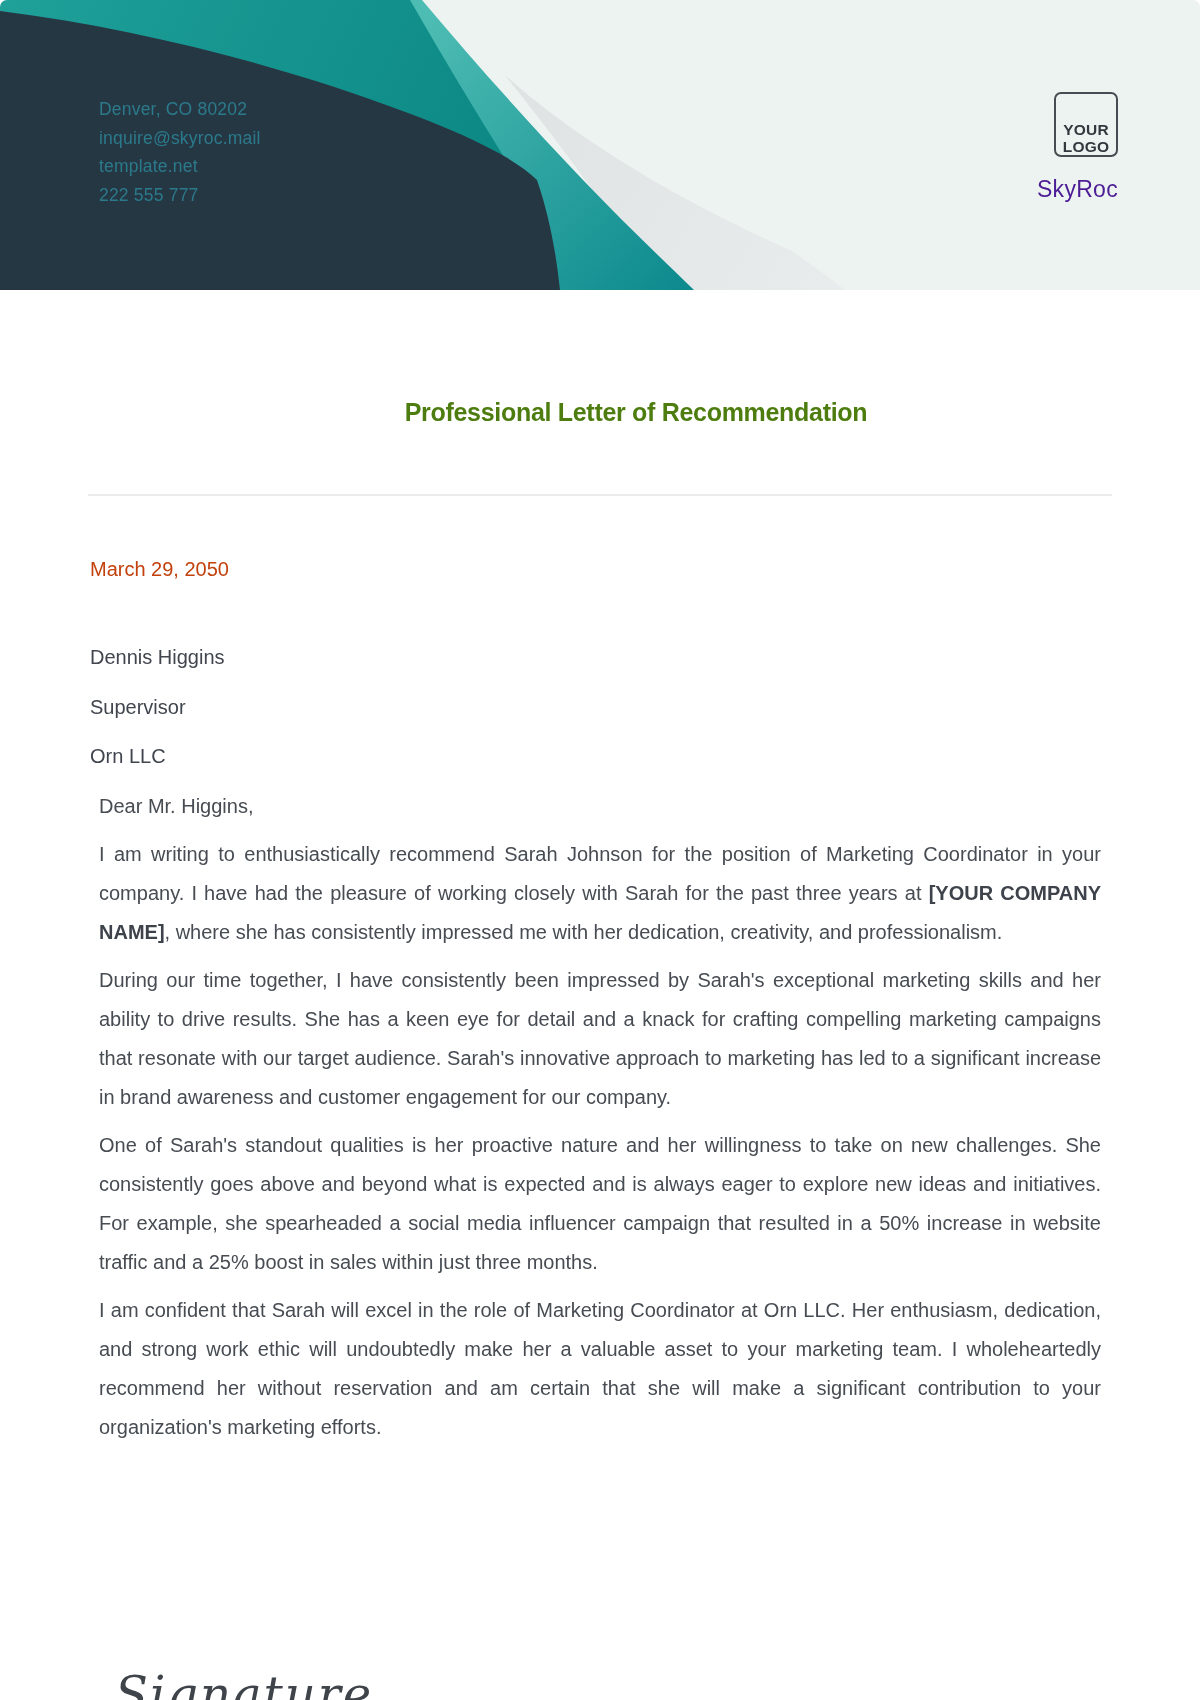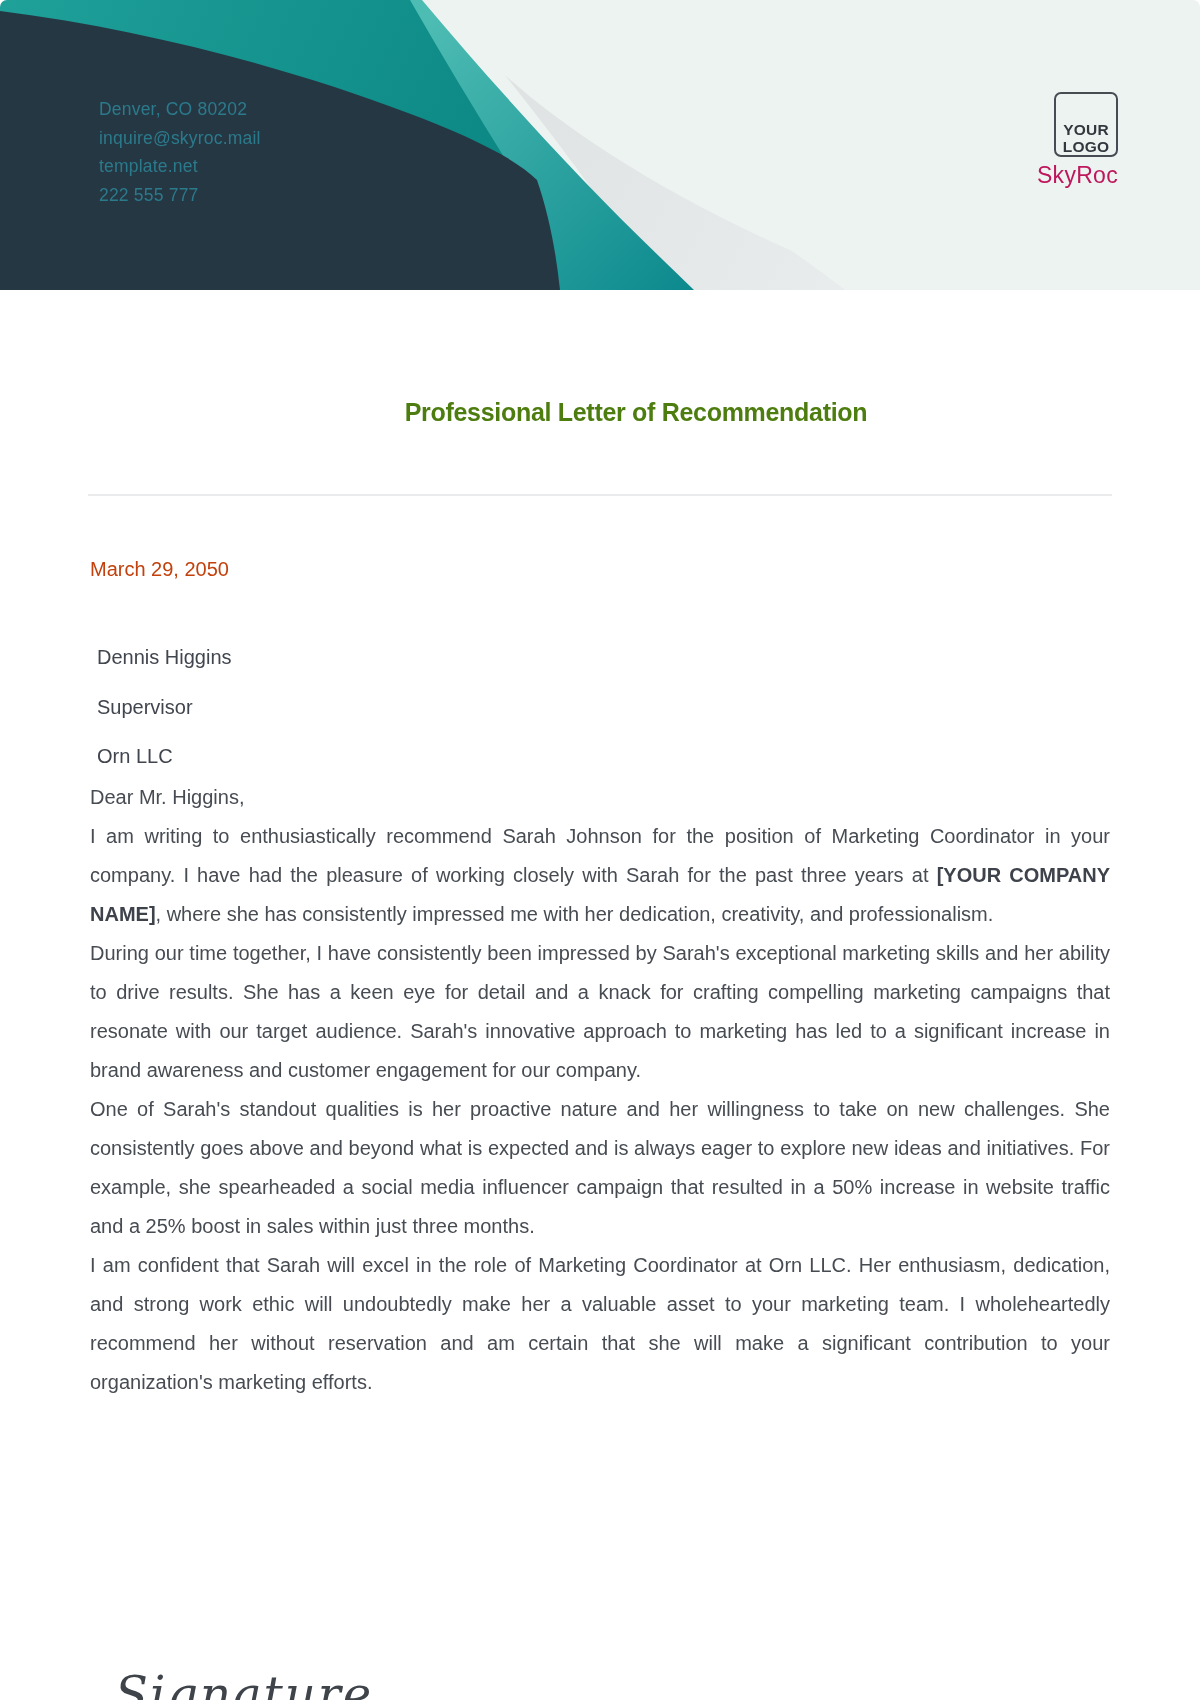--- a/index.html
+++ b/index.html
@@ -18,37 +18,37 @@
   .logo-box{
     position:absolute;left:1054px;top:92px;width:64px;height:65px;
     box-sizing:border-box;border:2px solid #464c52;border-radius:7px;
     display:flex;align-items:flex-end;justify-content:center;
   }
   .logo-text{
     font-size:15.5px;font-weight:700;line-height:16.5px;color:#33383e;
     text-align:center;letter-spacing:.2px;white-space:pre-line;
   }
   .brand{
-    position:absolute;top:162px;right:82px;
-    font-size:23px;font-weight:500;color:#be185d;letter-spacing:.3px;margin-left:41px;
+    position:absolute;top:176px;right:82px;
+    font-size:23px;font-weight:500;color:#4c1d95;letter-spacing:.3px;margin-left:41px;
   }
   
   .title{
     position:absolute;top:398px;left:0;width:100%;text-align:center;
     font-size:25px;font-weight:700;color:#4d7c0f;letter-spacing:-.3px;margin-left:36px;
   }
   .divider{position:absolute;top:494px;left:88px;right:88px;height:2px;background:#e9ebed;}
   .date{position:absolute;top:555px;left:90px;font-size:20px;line-height:28px;color:#c2410c;}
   .recipient{position:absolute;top:633px;left:90px;font-size:20px;line-height:49.5px;color:#40454e;}
-  .recipient div{height:49.5px;margin-left:7px;}
+  .recipient div{height:49.5px;}
   .body{
     position:absolute;top:778px;left:90px;width:1020px;
     font-size:20px;line-height:39px;color:#474c53;
   }
-  .body p{margin:0;text-align:justify;}
+  .body p{margin:9px;text-align:justify;}
   .body p.no-justify{text-align:left;}
   .body .company{font-weight:700;color:#3e434b;}
   .signature{
     position:absolute;top:1666px;left:115px;
     font-family:"DejaVu Serif",serif;font-style:italic;
     font-size:48px;color:#3f444b;letter-spacing:2px;
   }
 </style>
 </head>
 <body>

